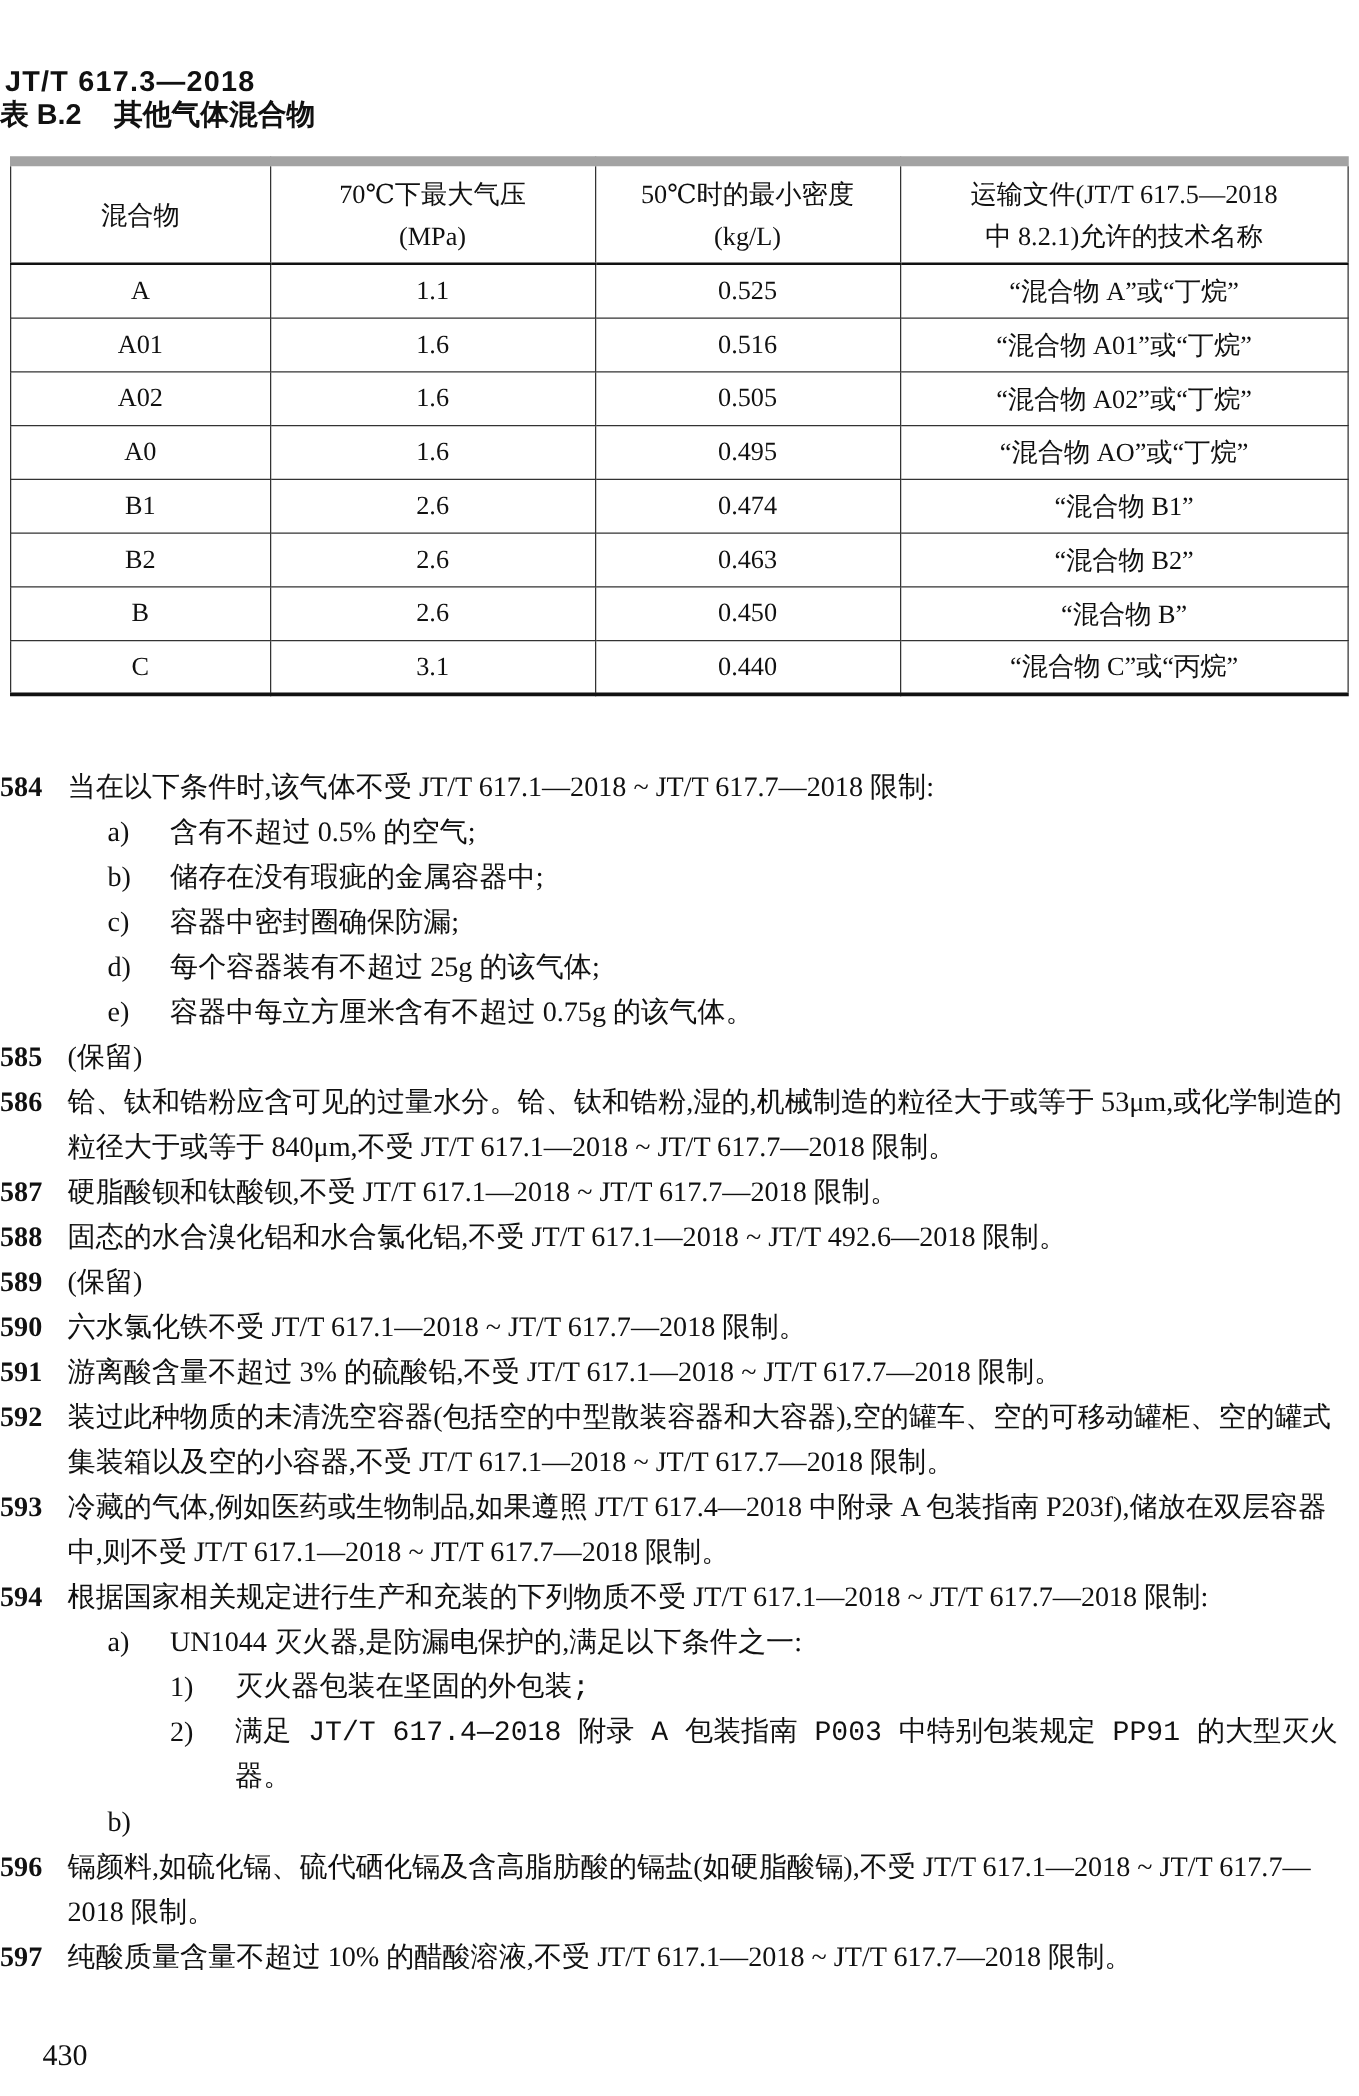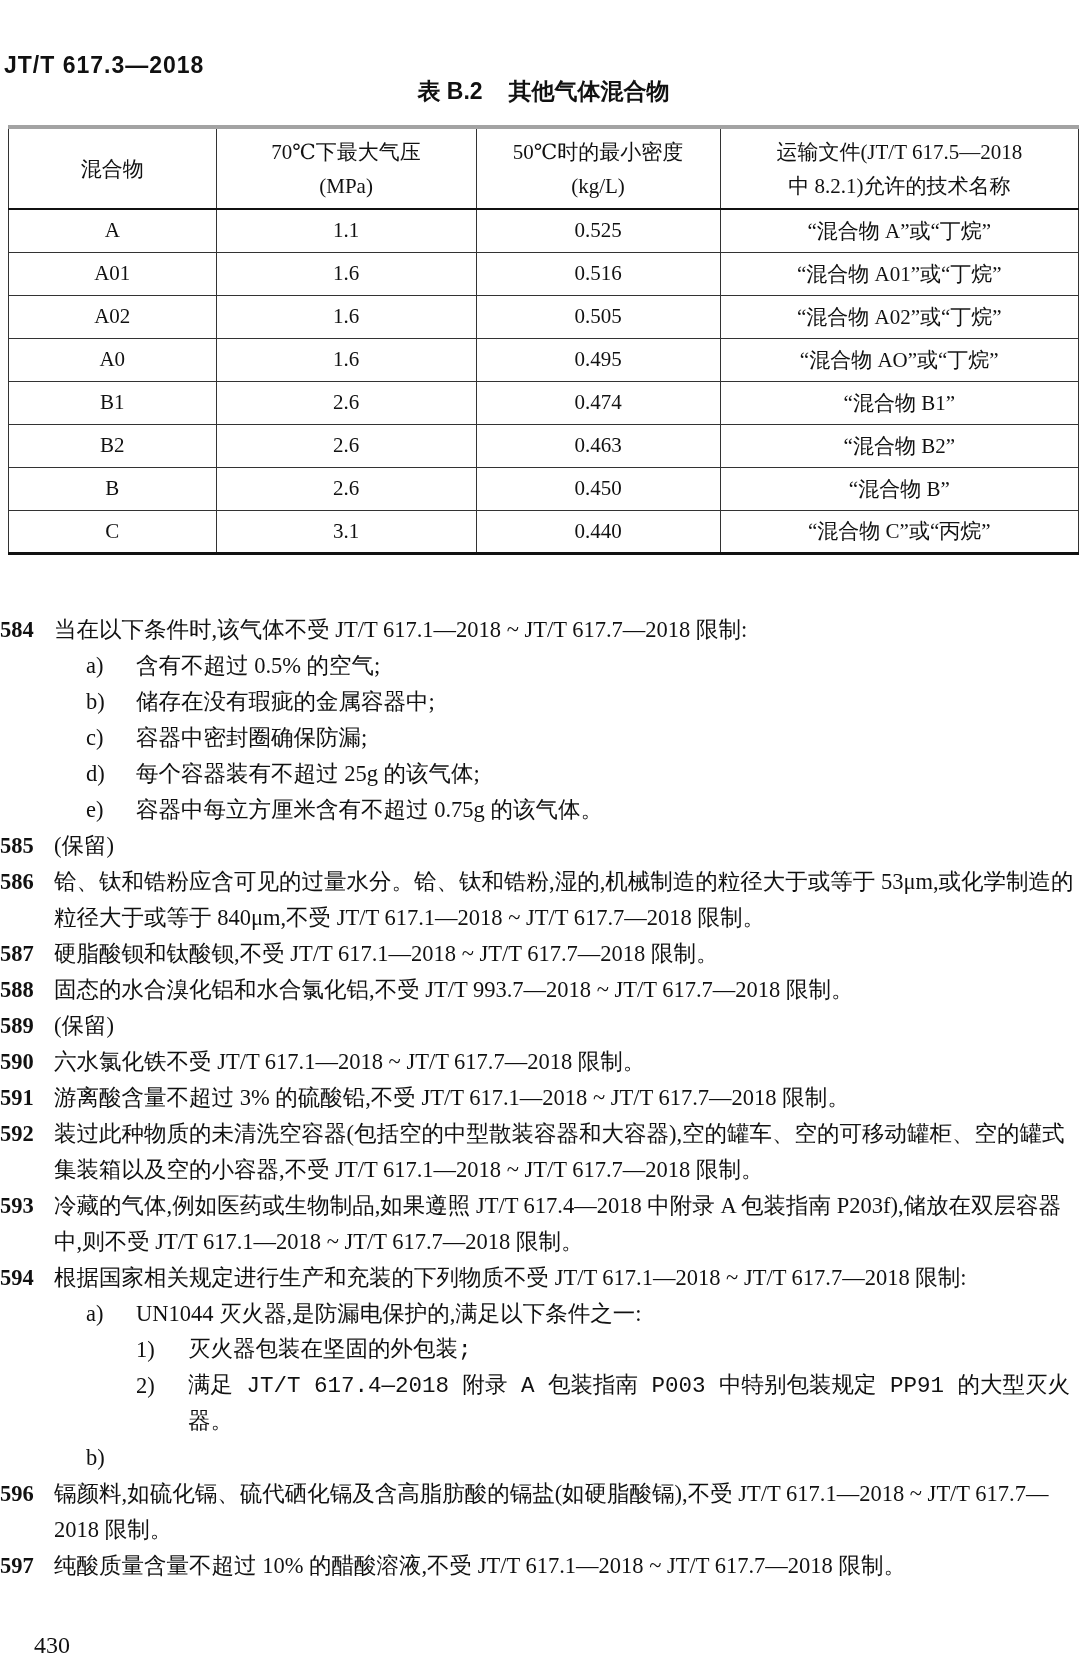--- a/index.html
+++ b/index.html
@@ -11,37 +11,36 @@
     color: #111111;
     overflow: hidden;
   }
   .doc-header {
     position: absolute; top: 8px; left: 4px;
     font-family: "Liberation Sans", "DejaVu Sans", sans-serif;
     font-weight: 700; font-size: 23px; letter-spacing: 1px; margin-top: 44px;
   }
   .table-title {
     position: absolute; top: 76px; left: 0; right: 0;
-    text-align: center;
     font-family: "Liberation Sans", "DejaVu Sans", sans-serif;
     font-weight: 700; font-size: 23px;
   }
   .table-title .gap { display: inline-block; width: 26px; }
   table.gas-table {
     position: absolute; top: 125px; left: 8px;
     width: 1071px;
     border-collapse: collapse;
     table-layout: fixed;
     font-size: 21px;
   }
   table.gas-table col.c1 { width: 19.4%; }
   table.gas-table col.c2 { width: 24.3%; }
   table.gas-table col.c3 { width: 22.8%; }
   table.gas-table col.c4 { width: 33.5%; }
-  table.gas-table { border-top: 4px solid #a3a3a3; border-bottom: 3px solid #111; }
+  table.gas-table { border-top: 8px solid #a3a3a3; border-bottom: 3px solid #111; }
   table.gas-table th, table.gas-table td {
     border: 1px solid #333;
     text-align: center; vertical-align: middle;
     font-weight: normal;
     padding: 0 4px;
   }
   table.gas-table thead th { height: 82px; border-bottom: 2px solid #111; }
   table.gas-table tbody td { height: 43px; }
   th .hline { display: block; line-height: 34px; }
   .text-body {
@@ -184,21 +183,21 @@
   <div class="para">
     <span class="num">586</span>
     <span class="ptext">铪、钛和锆粉应含可见的过量水分。铪、钛和锆粉,湿的,机械制造的粒径大于或等于 53μm,或化学制造的粒径大于或等于 840μm,不受 JT/T 617.1—2018 ~ JT/T 617.7—2018 限制。</span>
   </div>
   <div class="para">
     <span class="num">587</span>
     <span class="ptext">硬脂酸钡和钛酸钡,不受 JT/T 617.1—2018 ~ JT/T 617.7—2018 限制。</span>
   </div>
   <div class="para">
     <span class="num">588</span>
-    <span class="ptext">固态的水合溴化铝和水合氯化铝,不受 JT/T 993.7—2018 ~ JT/T 617.7—2018 限制。</span>
+    <span class="ptext">固态的水合溴化铝和水合氯化铝,不受 JT/T 617.1—2018 ~ JT/T 492.6—2018 限制。</span>
   </div>
   <div class="para">
     <span class="num">589</span>
     <span class="ptext">(保留)</span>
   </div>
   <div class="para">
     <span class="num">590</span>
     <span class="ptext">六水氯化铁不受 JT/T 617.1—2018 ~ JT/T 617.7—2018 限制。</span>
   </div>
   <div class="para">

